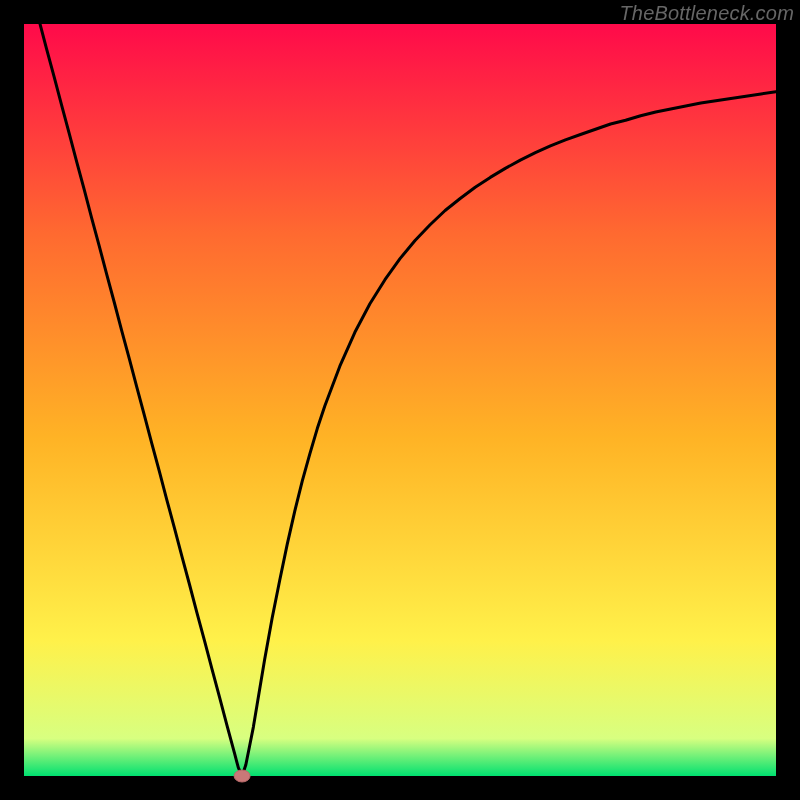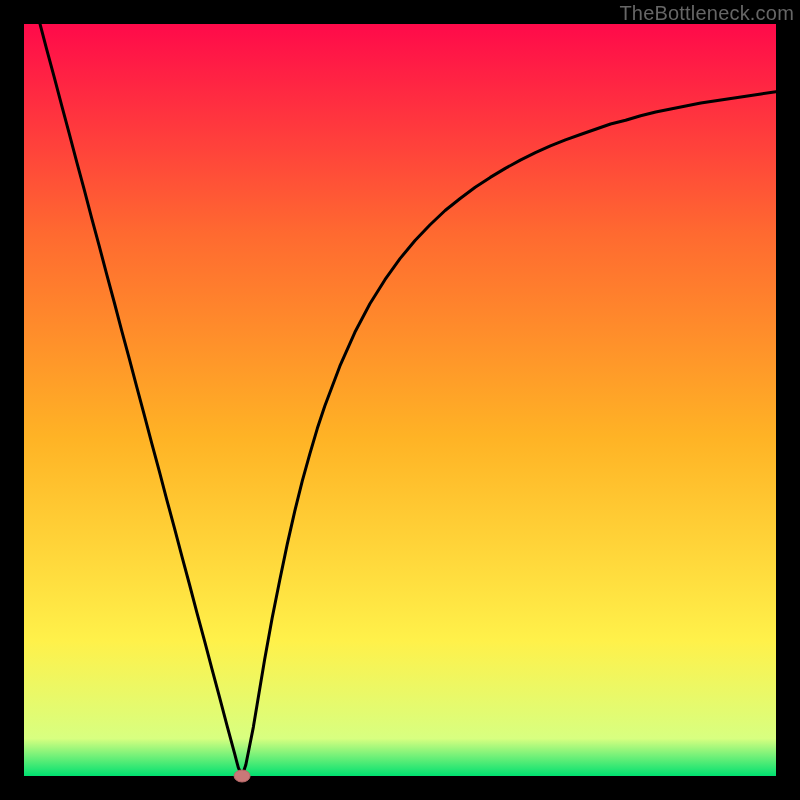--- a/index.html
+++ b/index.html
@@ -7,20 +7,21 @@
     padding: 0;
     width: 800px;
     height: 800px;
     background: #ffffff;
     font-family: Arial, sans-serif;
   }
   .container {
     position: relative;
     width: 800px;
     height: 796px;
+    font-style: italic;
   }
   .watermark {
     position: absolute;
     top: 2px;
     right: 6px;
     color: #666666;
     font-size: 20px;
     font-weight: 500;
     z-index: 10;
     letter-spacing: 0.2px;

